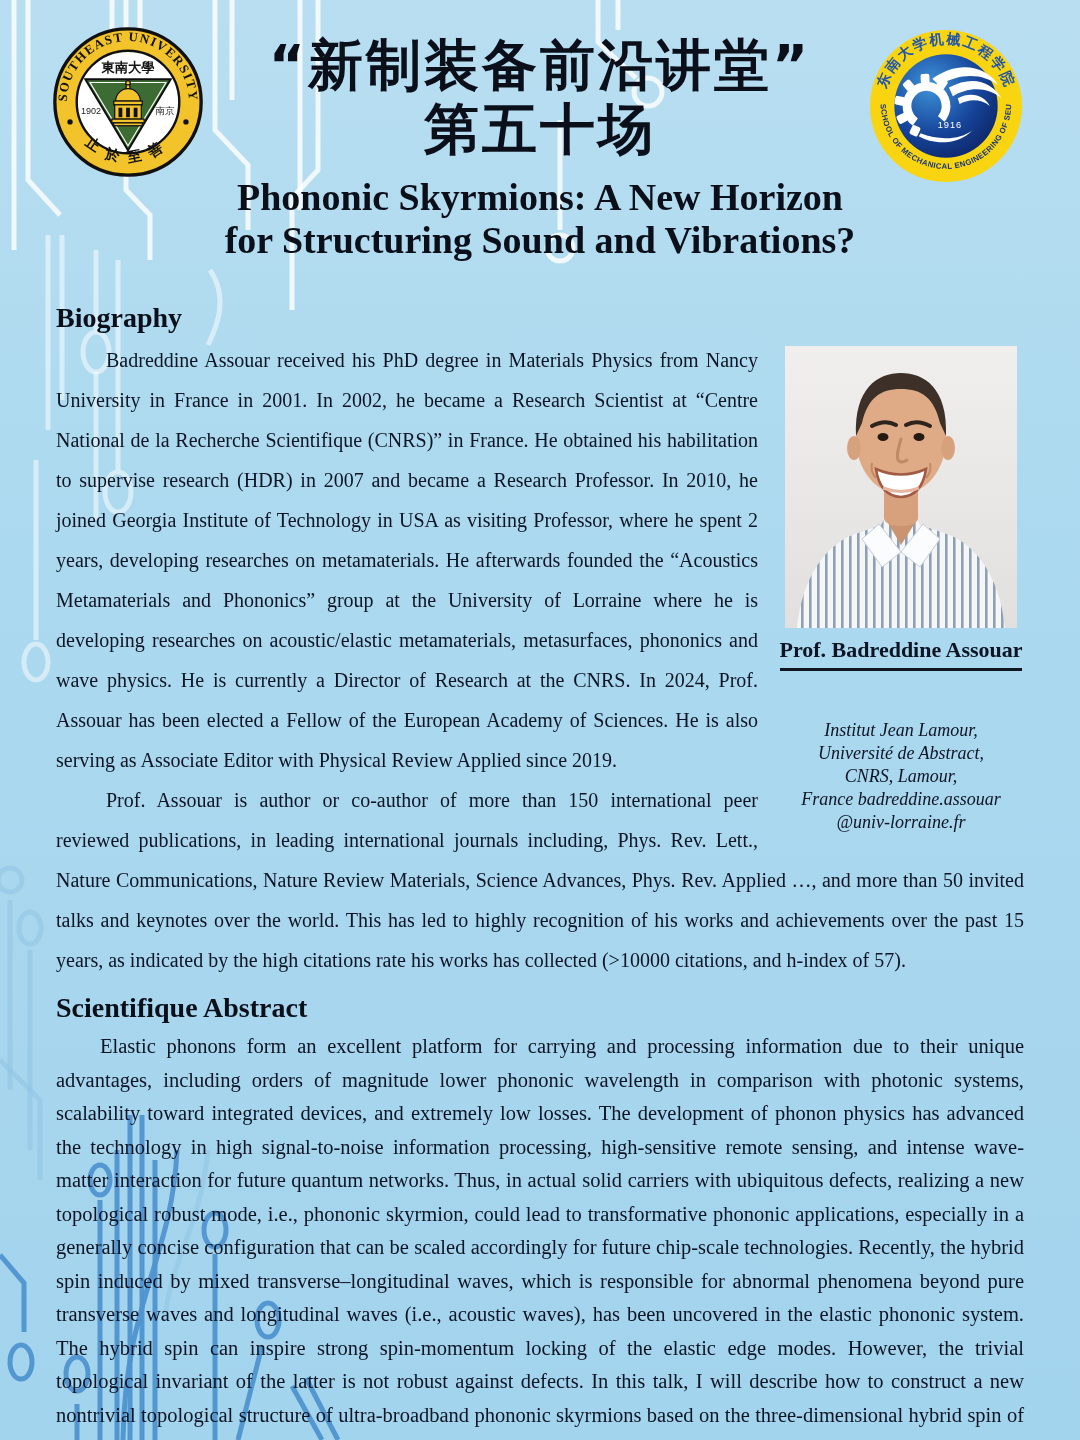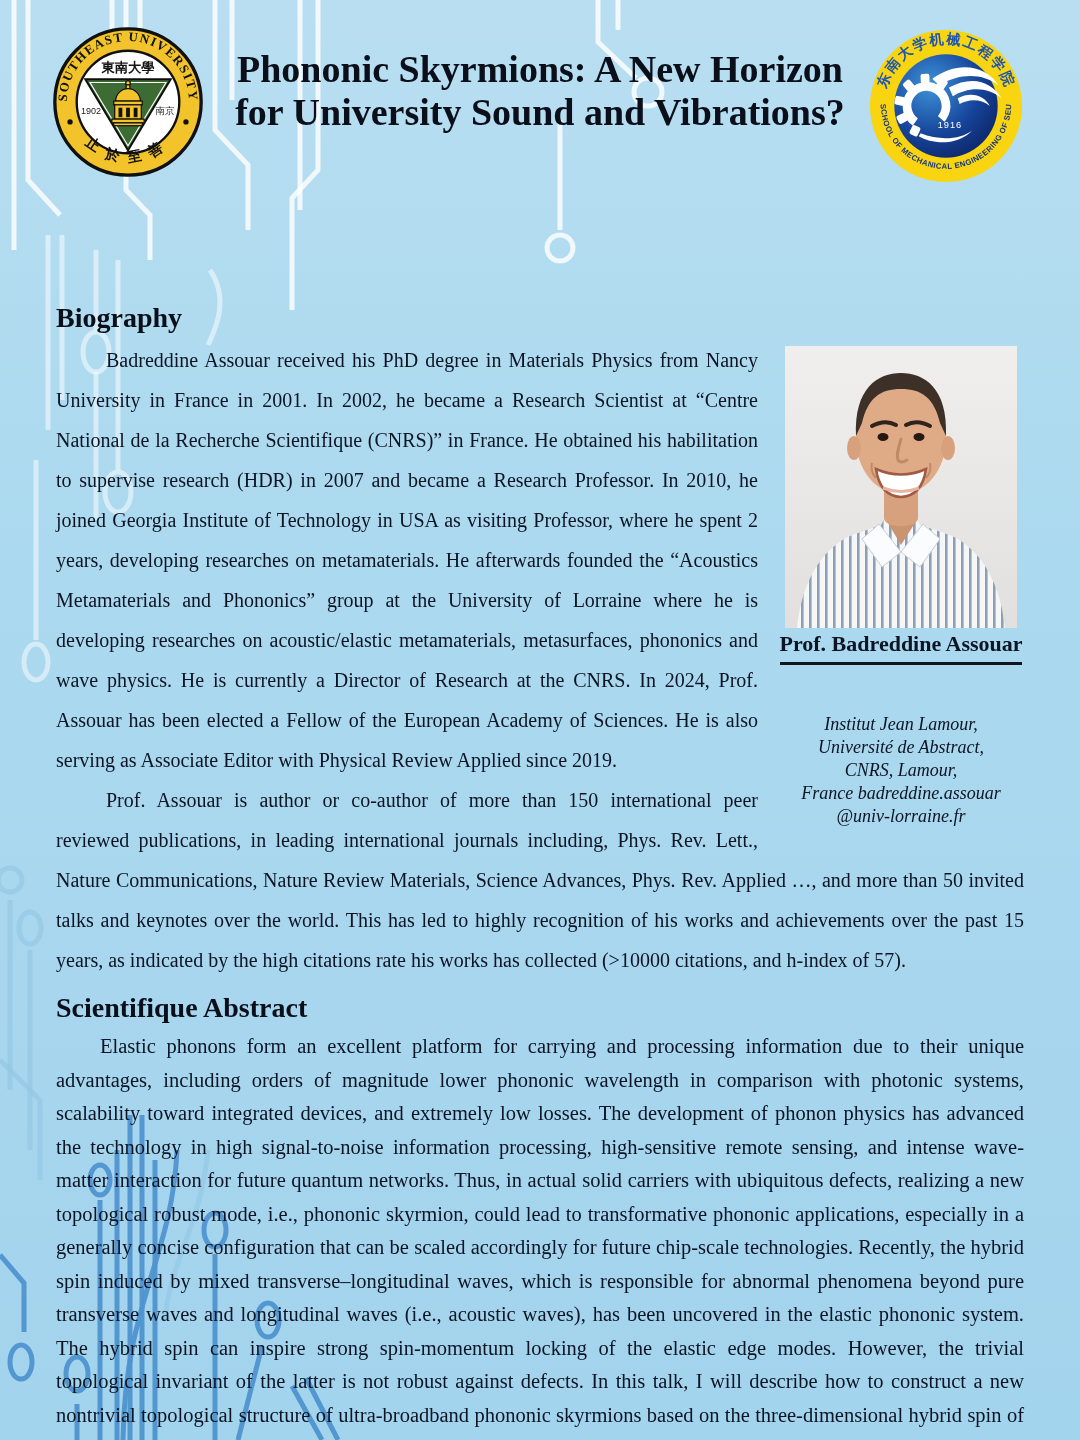--- a/index.html
+++ b/index.html
@@ -15,21 +15,21 @@
   .logo.seu{left:52px;top:26px;width:152px;height:152px;}
   .logo.sme{right:56px;top:28px;width:156px;height:156px;}
   .titles{text-align:center;margin:0 215px;}
   .cn-title{font-family:"DejaVu Sans",sans-serif;font-weight:900;font-size:55px;line-height:1.16;letter-spacing:3px;color:#0a0f1a;}
   .en-title{font-weight:700;font-size:38px;line-height:1.13;margin-top:14px;color:#0a0f1a;}
   .content{padding:0 56px;}
   .sec-heading{font-size:28px;font-weight:700;margin:12px 0 6px 0;color:#0a0f1a;}
   .bio-p{font-size:20px;line-height:40px;text-align:justify;text-indent:50px;margin:0;}
   .speaker-col{float:right;width:246px;margin:6px 0 0 20px;text-align:center;}
   .photo-frame{width:232px;height:282px;margin:0 auto;background:#ebeae8;}
-  .speaker-name{font-size:22px;font-weight:700;margin-top:3px;white-space:nowrap;}
+  .speaker-name{font-size:22px;font-weight:700;margin-top:9px;white-space:nowrap;}
   .name-rule{height:3px;background:#10161f;margin:5px 2px 10px 2px;}
   .affil{font-style:italic;font-size:18px;line-height:23px;margin-top:48px;}
   .abstract-heading{clear:both;}
   .abs-p{font-size:20.5px;line-height:33.5px;text-align:justify;text-indent:44px;margin:0;}
   svg text{user-select:none;}
 </style>
 </head>
 <body>
 
 <div class="page">
@@ -131,23 +131,27 @@
             <rect x="86" y="86" width="4" height="10" fill="#111111" stroke="none"></rect>
             <rect x="63" y="98" width="34" height="4" fill="#f2c32a"></rect>
             <rect x="65" y="102" width="30" height="3" fill="#f2c32a"></rect>
           </g>
           <text x="41" y="93" text-anchor="middle" font-size="9.5" fill="#1b1b1b" font-family="Liberation Sans, sans-serif">1902</text>
           <text x="119" y="93" text-anchor="middle" font-size="10" fill="#1b1b1b" font-family="Liberation Sans, sans-serif">南京</text>
         </svg>
       </div>
 
       <div class="titles">
+        <div class="cn-title">
+          <div>“新制装备前沿讲堂”</div>
+          <div>第五十场</div>
+        </div>
         <div class="en-title">
           <div>Phononic Skyrmions: A New Horizon</div>
-          <div>for University Sound and Vibrations?</div>
+          <div>for Structuring Sound and Vibrations?</div>
         </div>
       </div>
 
       <div class="logo sme">
         <svg viewBox="0 0 160 160" width="156" height="156">
           <defs>
             <radialGradient id="smeBlue" cx="35%" cy="30%" r="85%">
               <stop offset="0%" stop-color="#3f93d8"></stop>
               <stop offset="55%" stop-color="#16459b"></stop>
               <stop offset="100%" stop-color="#0c1f5e"></stop>

